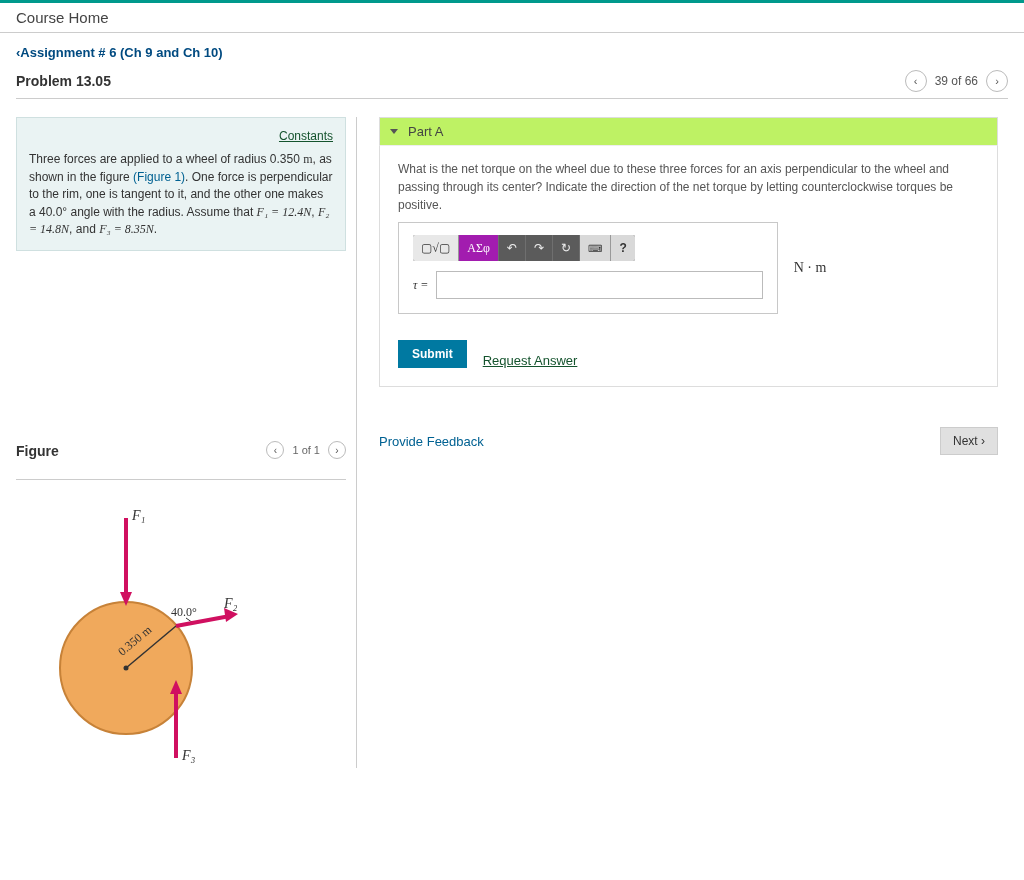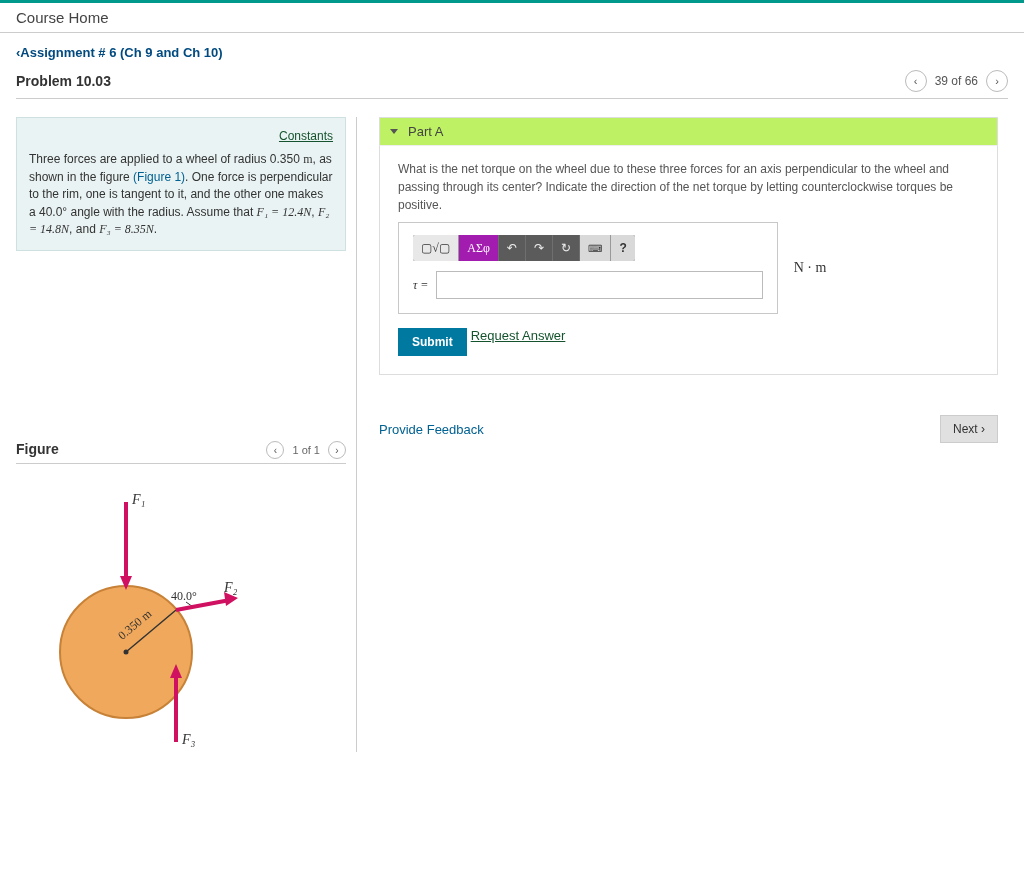--- a/index.html
+++ b/index.html
@@ -192,24 +192,24 @@
   }
   .unit-label {
     display: inline-block;
     margin-left: 12px;
     vertical-align: middle;
     font-family: 'Times New Roman', serif;
     font-size: 14px;
     color: #333;
   }
   .btn-row {
-    margin-top: 14px;
-    display: flex;
-    align-items: flex-start;
-    gap: 4px;
+    margin-top: 26px;
+    display: flex;
+    align-items: flex-end;
+    gap: 16px;
   }
   .submit-btn {
     background: #0079a1;
     color: #fff;
     border: none;
     padding: 7px 14px;
     font-size: 12px;
     font-weight: bold;
     cursor: pointer;
   }
@@ -232,43 +232,43 @@
     color: #333;
     cursor: pointer;
   }
 
   .figure-section {
     margin-top: 190px;
   }
   .figure-header {
     display: flex;
     justify-content: space-between;
-    align-items: flex-start;
+    align-items: flex-end;
     border-bottom: 1px solid #ccc;
-    padding-bottom: 4px;
+    padding-bottom: 20px;
     margin-bottom: 8px;
   }
   .figure-title { font-weight: bold; font-size: 14px; }
   .fig-pager { display: flex; align-items: center; gap: 8px; font-size: 11px; color: #666; }
   .fig-svg { display: block; }
 </style>
 </head>
 <body>
 
 <div class="topbar">
   <span>Course Home</span>
 </div>
 
 <div class="content">
   <a class="assign-link">
     <span>‹</span><span>Assignment # 6 (Ch 9 and Ch 10)</span>
   </a>
 
   <div class="problem-row">
-    <div class="problem-title">Problem 10.03</div>
+    <div class="problem-title">Problem 13.05</div>
     <div class="pager">
       <div class="circ-btn">‹</div>
       <span>39 of 66</span>
       <div class="circ-btn">›</div>
     </div>
   </div>
   <hr class="hr">
 
   <div class="main-cols">
 

